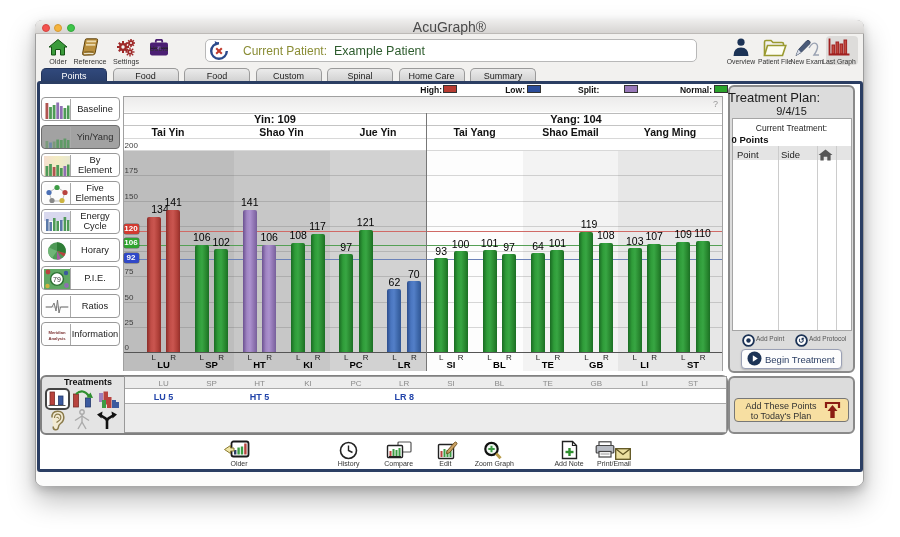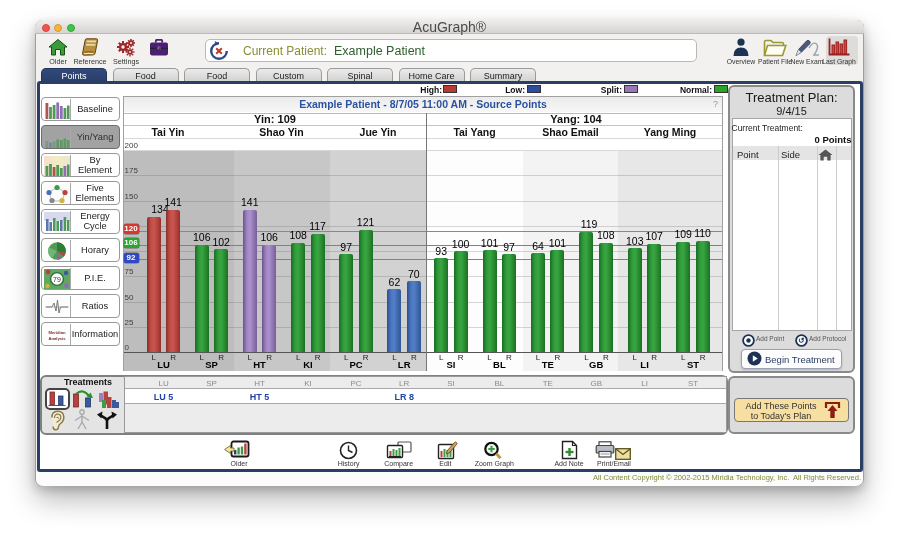--- a/index.html
+++ b/index.html
@@ -61,21 +61,21 @@
 #ttrow { position:absolute; left:124.5px; top:388px; width:601.5px; height:16px; background:#fff; border-top:1px solid #aaa; border-bottom:1px solid #aaa; }
 .tte { position:absolute; top:391.5px; width:50px; text-align:center; font-size:9px; font-weight:bold; color:#2244aa; }
 #tbtn1 { position:absolute; left:45px; top:388px; width:25px; height:22px; background:#fff; border:2px solid #444; border-radius:5px; }
 .ticon { position:absolute; }
 
 
 .blab { position:absolute; top:458.5px; font-size:7px; color:#333; width:60px; text-align:center; height:9px; line-height:9px; }
 
 
 #tplan { position:absolute; left:728px; top:85px; width:127px; height:287.5px; background:#dcdcdc; border:2px solid #8a8a8a; border-radius:6px; }
-#tplant1 { position:absolute; left:728px; top:90px; width:127px; text-align:center; font-size:13px; color:#1a1a1a; }
+#tplant1 { position:absolute; left:728px; top:90px; width:127px; font-size:13px; color:#1a1a1a; }
 #tplant2 { position:absolute; left:728px; top:104.5px; width:127px; text-align:center; font-size:11px; color:#1a1a1a; }
 #tpbox { position:absolute; left:731.5px; top:118px; width:120.5px; height:212.5px; background:#fff; border:1px solid #a5a5a5; }
 #tphead { position:absolute; left:732.5px; top:146px; width:118.5px; height:14px; background:#e4e4e4; }
 .tpv { position:absolute; top:146px; width:1px; height:184px; background:#ccc; }
 #begin { position:absolute; left:740.5px; top:348.5px; width:101px; height:20px; background:#fdfdfd; border:1px solid #9aa0b5; border-radius:4px; box-shadow:0 1px 2px rgba(0,0,0,0.2); }
 #addpanel { position:absolute; left:728px; top:375.5px; width:127px; height:58px; background:#dcdcdc; border:2px solid #8a8a8a; border-radius:6px; }
 #ybtn { position:absolute; left:734px; top:398px; width:114.5px; height:23.5px; background:#f7dfa2; border:1.5px solid #777; border-radius:4px; }
 
 #copyright { position:absolute; right:39px; top:473px; font-size:7.5px; color:#7f8c3a; }
 </style></head>
@@ -180,28 +180,27 @@
 <div class="tab" style="left:327.0px">Spinal</div>
 <div class="tab" style="left:398.5px">Home Care</div>
 <div class="tab" style="left:470.0px">Summary</div>
 
 <div id="frame"></div>
 
 <div class="legt" style="left:398px;width:44px;text-align:right">High:</div>
 <div class="legb" style="left:443px;background:#b83b31"></div>
 <div class="legt" style="left:483px;width:42px;text-align:right">Low:</div>
 <div class="legb" style="left:527px;background:#2b4d9b"></div>
-<div class="legt" style="left:578px;width:44px;text-align:right">Split:</div>
+<div class="legt" style="left:578px;width:44px;">Split:</div>
 <div class="legb" style="left:624px;background:#9878b9"></div>
 <div class="legt" style="left:650px;width:62px;text-align:right">Normal:</div>
 <div class="legb" style="left:714px;background:#2ba32b"></div>
 
 <div id="chart"></div>
 <div style="position:absolute;left:124px;top:97px;width:598px;height:15px;background:linear-gradient(#ecebeb,#f7f7f6)"></div>
-<div id="chtitle">Example Patient - 8/7/05 11:00 AM - Source Points</div>
 <div class="abs" style="left:713px;top:99px;font-size:9px;color:#999">?</div>
 <div class="hline" style="top:112.5px"></div>
 <div class="yylab" style="left:215px">Yin: 109</div>
 <div class="yylab" style="left:516px">Yang: 104</div>
 <div class="hline" style="top:125.2px;background:#c4c4c4"></div>
 <div class="hline" style="top:138px;background:#d8d8d8"></div>
 <div class="divlab" style="left:118px">Tai Yin</div>
 <div class="divlab" style="left:231.5px">Shao Yin</div>
 <div class="divlab" style="left:328.0px">Jue Yin</div>
 <div class="divlab" style="left:424.5px">Tai Yang</div>
@@ -552,22 +551,22 @@
 <div class="abs" style="left:615px;top:445.5px"><svg width="16" height="12" viewBox="0 0 16 12">
         <rect x="0.7" y="0.7" width="14.6" height="10.6" fill="#ece0a0" stroke="#5e5320" stroke-width="1.3"></rect>
         <path d="M0.7 0.7 L8 6.5 L15.3 0.7" fill="none" stroke="#5e5320" stroke-width="1.3"></path>
       </svg></div>
 <div class="blab" style="left:584px">Print/Email</div>
 
 <div id="tplan"></div>
 <div id="tplant1">Treatment Plan:</div>
 <div id="tplant2">9/4/15</div>
 <div id="tpbox"></div>
-<div class="abs" style="left:731.5px;top:122.5px;width:120px;font-size:8.5px;color:#222">Current Treatment:</div>
-<div class="abs" style="left:731.5px;top:133.5px;width:120px;text-align:right;font-size:9.5px;font-weight:bold;color:#111">0 Points</div>
+<div class="abs" style="left:731.5px;top:122.5px;width:120px;text-align:center;font-size:8.5px;color:#222">Current Treatment:</div>
+<div class="abs" style="left:731.5px;top:133.5px;width:120px;text-align:left;font-size:9.5px;font-weight:bold;color:#111">0 Points</div>
 <div id="tphead"></div>
 <div class="abs" style="left:737px;top:148.5px;font-size:9.5px;color:#222">Point</div>
 <div class="abs" style="left:781px;top:148.5px;font-size:9.5px;color:#222">Side</div>
 <div class="abs" style="left:818px;top:147px"><svg width="15" height="12" viewBox="0 0 15 12">
         <path d="M7.5 0.5 L14.5 6 L12.6 6 L12.6 11.5 L9.3 11.5 L9.3 7.8 L5.7 7.8 L5.7 11.5 L2.4 11.5 L2.4 6 L0.5 6 Z" fill="#555"></path>
       </svg></div>
 <div class="tpv" style="left:778px"></div>
 <div class="tpv" style="left:817px"></div>
 <div class="tpv" style="left:836px"></div>
 <div class="abs" style="left:742px;top:333px"><svg width="13" height="13" viewBox="0 0 13 13">
@@ -588,14 +587,13 @@
 <div class="abs" style="left:765px;top:353.5px;font-size:9.5px;color:#2b3e63">Begin Treatment</div>
 <div id="addpanel"></div>
 <div id="ybtn"></div>
 <div class="abs" style="left:737px;top:400.5px;width:88px;text-align:center;font-size:9px;color:#333;line-height:10.5px">Add These Points<br>to Today's Plan</div>
 <div class="abs" style="left:824px;top:401px"><svg width="17" height="18" viewBox="0 0 17 18">
         <path d="M2 7 L2 2 L15 2 L15 7" fill="none" stroke="#8b1d12" stroke-width="2.2"></path>
         <path d="M8.5 4 L13.5 10 L10.7 10 L10.7 17 L6.3 17 L6.3 10 L3.5 10 Z" fill="#8b1d12"></path>
       </svg></div>
 
 <div style="position:absolute;left:36px;top:472px;width:827px;height:13.5px;background:#fcfcfb;border-radius:0 0 7px 7px"></div>
-<div id="copyright">All Content Copyright © 2002-2015 Miridia Technology, Inc.&nbsp; All Rights Reserved.</div>
 </div>
 
 </body></html>

